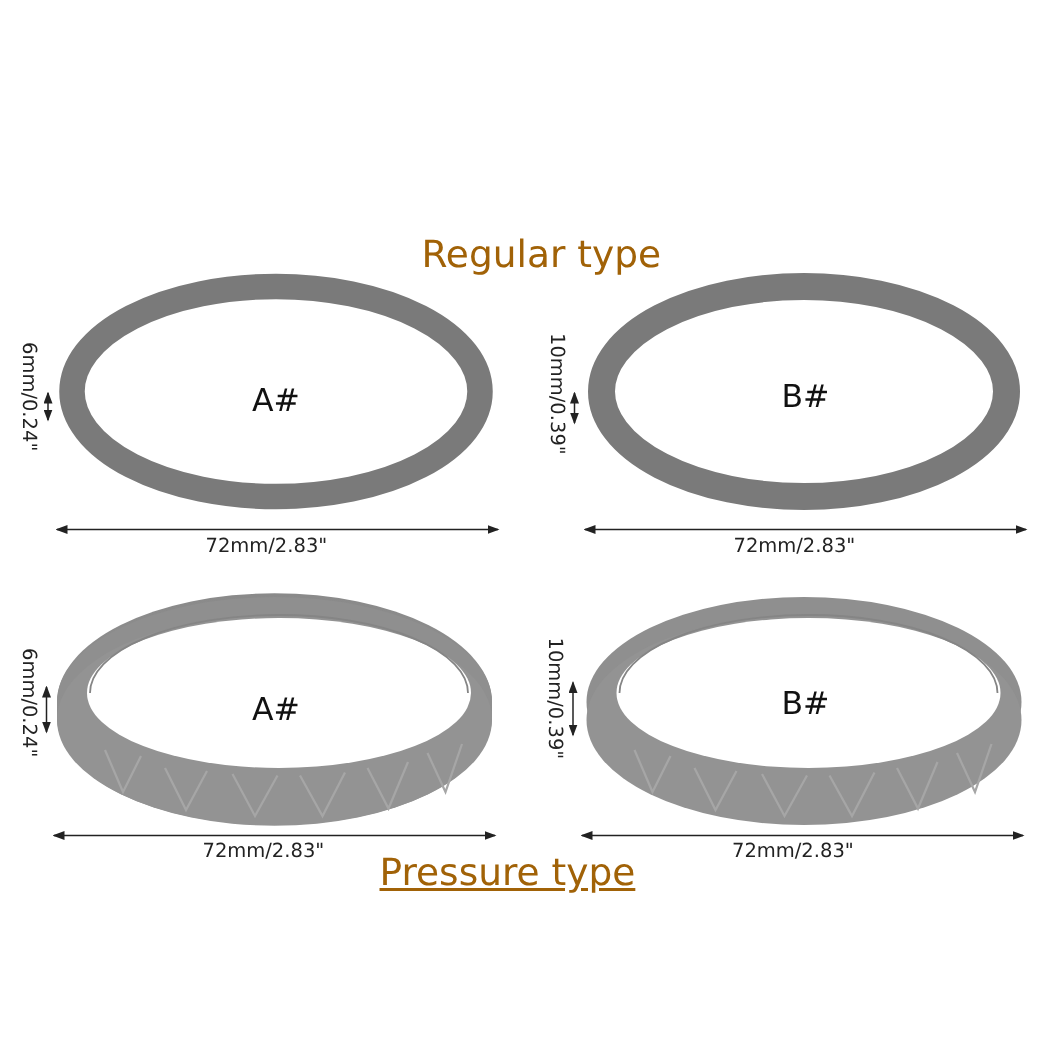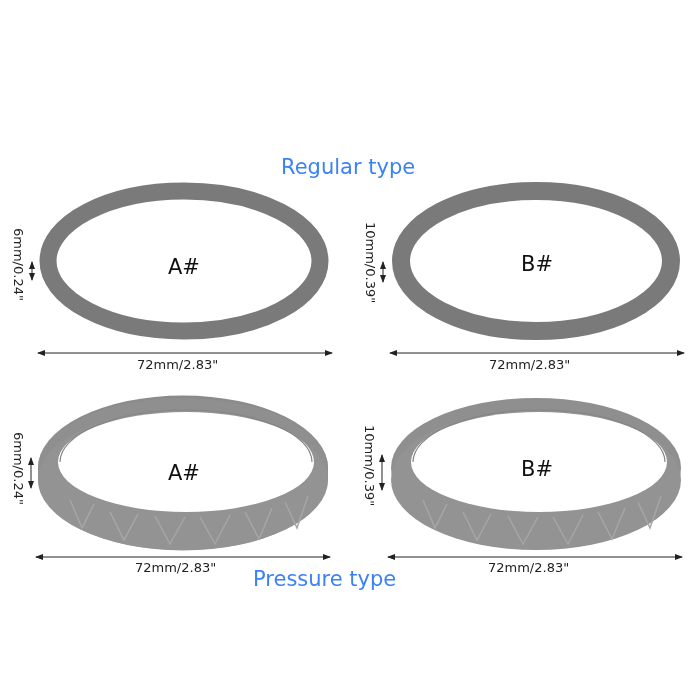--- a/index.html
+++ b/index.html
@@ -1,27 +1,27 @@
 <!DOCTYPE html>
 <html><head>
 <meta charset="utf-8">
 <style>
   html, body { margin:0; padding:0; background:#ffffff; }
   body { width:700px; height:700px; position:relative; overflow:hidden; font-family:"DejaVu Sans", "Liberation Sans", sans-serif; color:#111; }
-  .title { position:absolute; font-size:21px; font-weight:normal; color:#3b82f6; white-space:nowrap; }
+  .title { position:absolute; font-size:25px; font-weight:normal; color:#a16207; white-space:nowrap; }
   .ring-svg { position:absolute; left:0; top:0; width:700px; height:700px; }
   .label { position:absolute; font-size:21px; color:#111; white-space:nowrap; }
   .dim-h { position:absolute; font-size:13px; color:#222; white-space:nowrap; }
   .dim-v { position:absolute; font-size:13px; color:#222; white-space:nowrap; transform-origin:left top; transform:rotate(90deg); }
 </style>
 </head>
 <body>
 
 <div class="title" style="left:281px; top:155px;">Regular type</div>
-<div class="title" style="left:253px; top:567px;">Pressure type</div>
+<div class="title" style="left:253px; top:567px;text-decoration:underline;">Pressure type</div>
 
 <svg class="ring-svg" viewBox="0 0 700 700" xmlns="http://www.w3.org/2000/svg">
   <defs>
     <marker id="arrow" markerWidth="8" markerHeight="6" refX="7" refY="3" orient="auto-start-reverse">
       <path d="M0,0 L8,3 L0,6 Z" fill="#222"></path>
     </marker>
     <linearGradient id="pg" x1="0" y1="0" x2="0" y2="1">
       <stop offset="0" stop-color="#8a8a8a"></stop>
       <stop offset="1" stop-color="#959595"></stop>
     </linearGradient>

